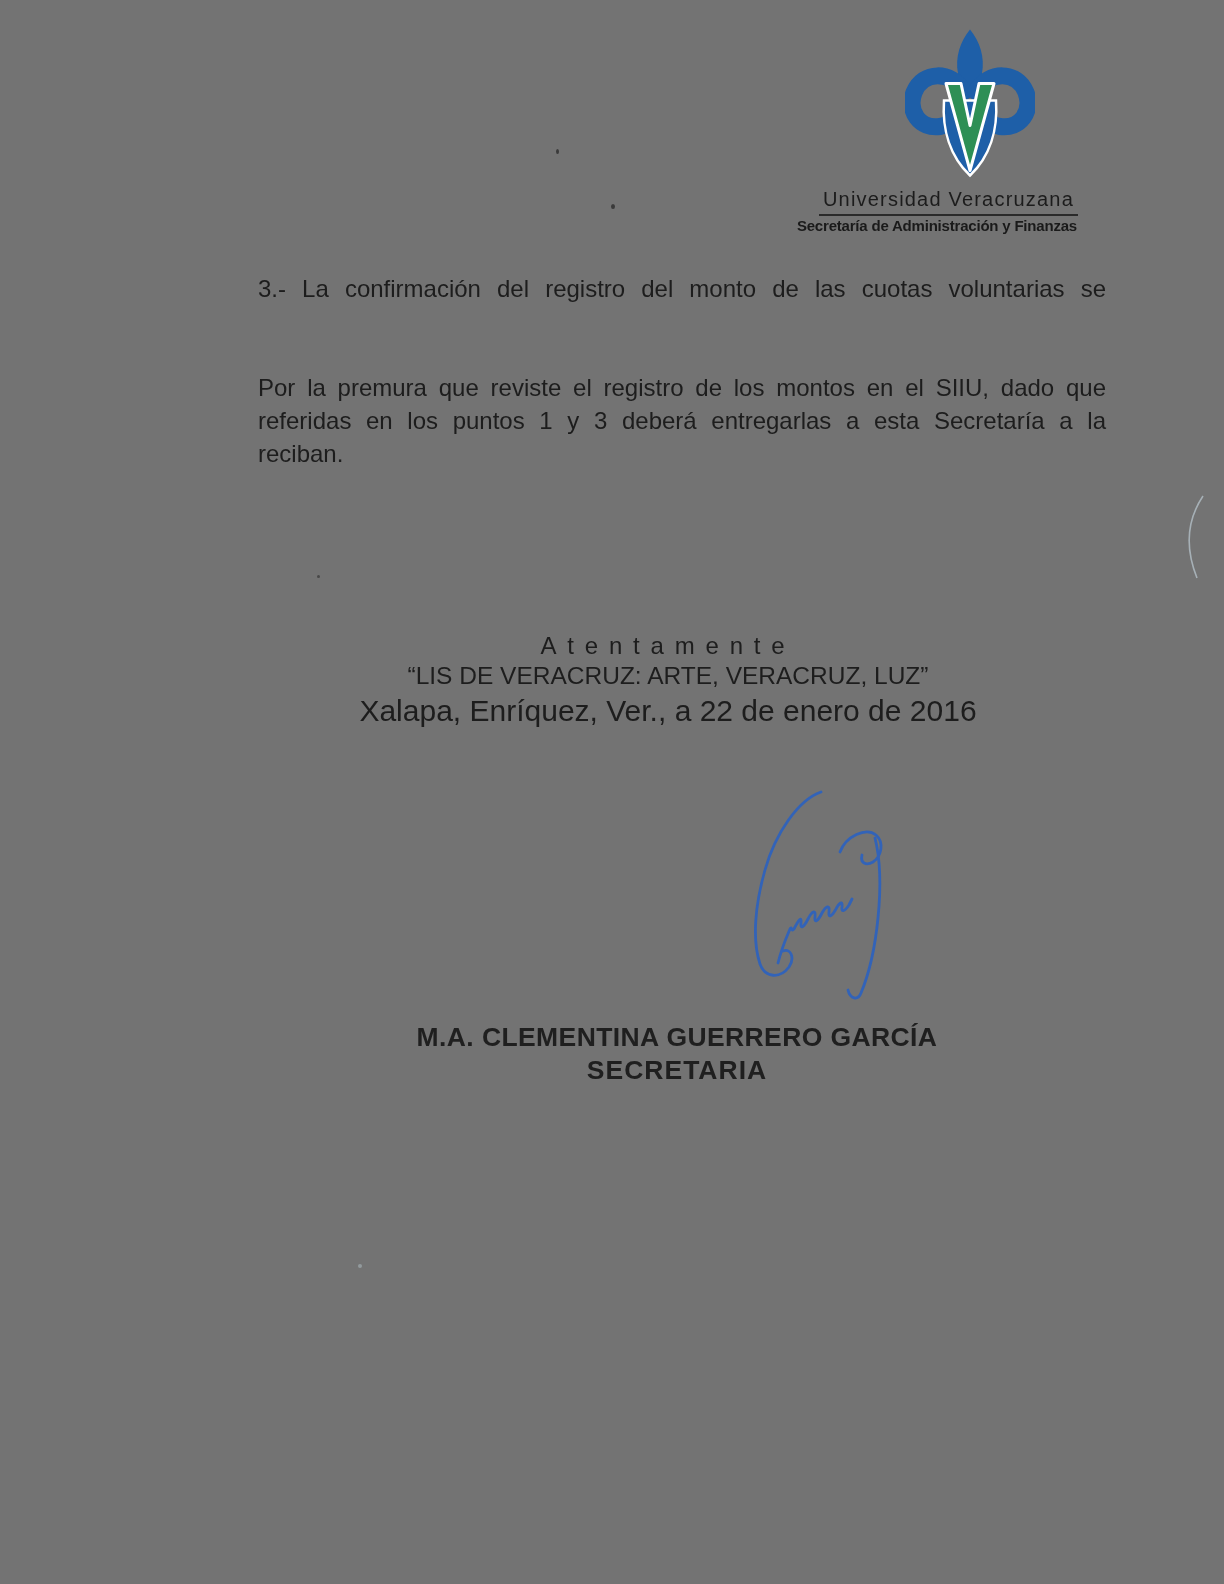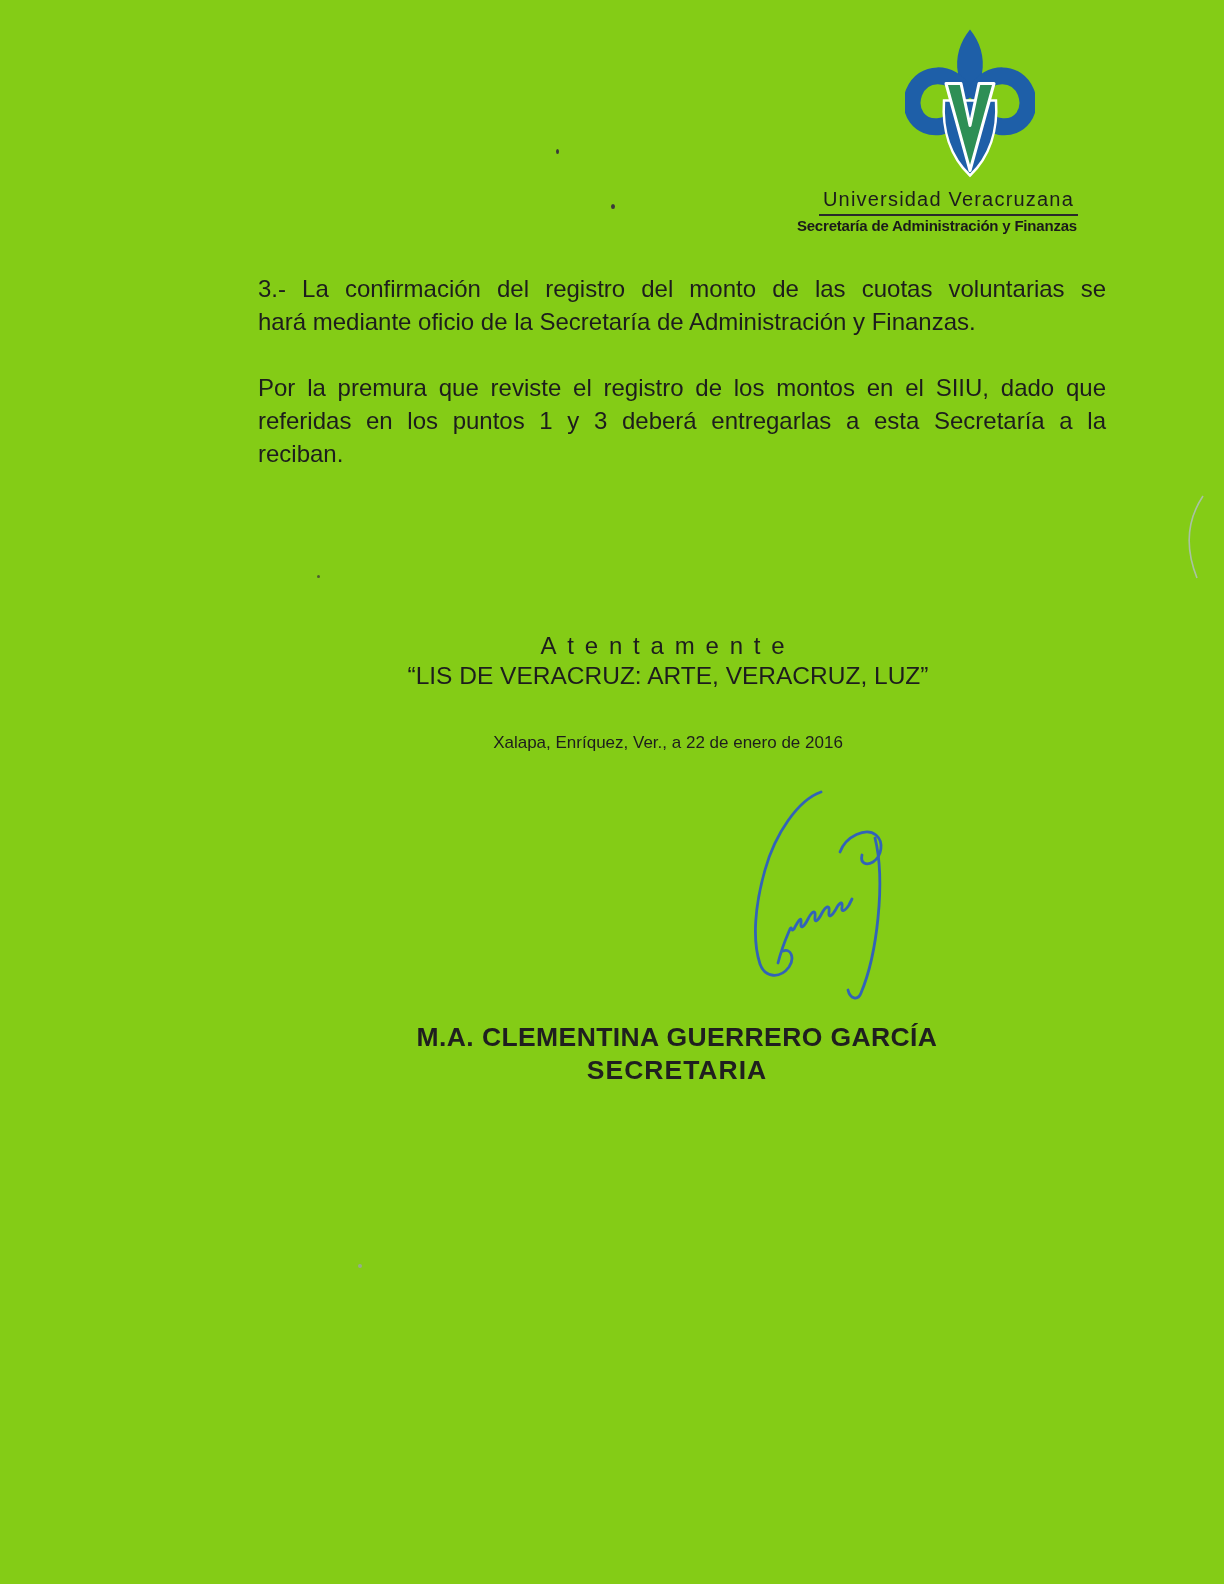--- a/index.html
+++ b/index.html
@@ -5,21 +5,21 @@
 <style>
   * { margin: 0; padding: 0; box-sizing: border-box; }
   html, body { background: #ffffff; }
   body {
     width: 1224px; height: 1584px;
     position: relative;
     font-family: "Liberation Sans", sans-serif;
     color: #222222;
     overflow: hidden;
   }
-  .page { position: absolute; inset: 0; background: #84cc16; }
+  .page { position: absolute; inset: 0; background: #737373; }
 
   
   .logo { position: absolute; left: 905px; top: 26px; width: 130px; height: 158px; }
   .univ-name {
     position: absolute; top: 188px; right: 146px;
     font-size: 20px; letter-spacing: 1.2px; color: #1c1c1c;
     border-bottom: 2px solid #2a2a2a; padding: 0 4px 3px 4px;
     white-space: nowrap;
   }
   .dept-name {
@@ -33,21 +33,21 @@
   .p1 { top: 272px; }
   .p2 { top: 371px; }
   .p3 { top: 537px; }
   .jline { text-align: justify; text-align-last: justify; }
   .lline { text-align: left; }
 
   
   .closing { position: absolute; left: 230px; width: 876px; text-align: center; color: #1d1d1d; }
   .salutation { top: 632px; font-size: 24px; font-weight: normal; letter-spacing: 0.45em; }
   .motto { top: 662px; font-size: 24.5px; }
-  .place-date { top: 733px; font-size: 17px; }
+  .place-date { top: 694px; font-size: 30px; }
 
   
   .signature { position: absolute; left: 698px; top: 778px; width: 190px; height: 230px; }
 
   .signer { position: absolute; left: 238px; width: 878px; text-align: center; color: #1f1f1f; font-weight: bold; margin-top: 36px; }
   .signer-name { top: 986px; font-size: 26.5px; letter-spacing: 0.4px; }
   .signer-title { top: 1019px; font-size: 26.5px; letter-spacing: 1px; }
 
   
   .edge-curve { position: absolute; left: 1178px; top: 492px; width: 28px; height: 90px; }
@@ -73,21 +73,20 @@
     <path d="M39,73 L91,73 C93,102 85,129 65,148 C45,129 37,102 39,73 Z" fill="#1e5fa8" stroke="#ffffff" stroke-width="2.5"></path>
 
     <path d="M41,56 L56,56 L65,98 L74,56 L89,56 L65,143 Z" fill="#2e8f55" stroke="#ffffff" stroke-width="3" stroke-linejoin="round"></path>
   </svg>
 
   <div class="univ-name">Universidad Veracruzana</div>
   <div class="dept-name">Secretaría de Administración y Finanzas</div>
 
   <div class="bodytext p1">
     <div class="jline">3.- La confirmación del registro del monto de las cuotas voluntarias se</div>
-    <div class="lline">hará mediante oficio de la Secretaría de Administración y Finanzas.</div>
   </div>
 
   <div class="bodytext p2">
     <div class="jline">Por la premura que reviste el registro de los montos en el SIIU, dado que</div>
     <div class="jline">referidas en los puntos 1 y 3 deberá entregarlas a esta Secretaría a la</div>
     <div class="lline">reciban.</div>
   </div>
 
 
   <div class="closing salutation">Atentamente</div>

